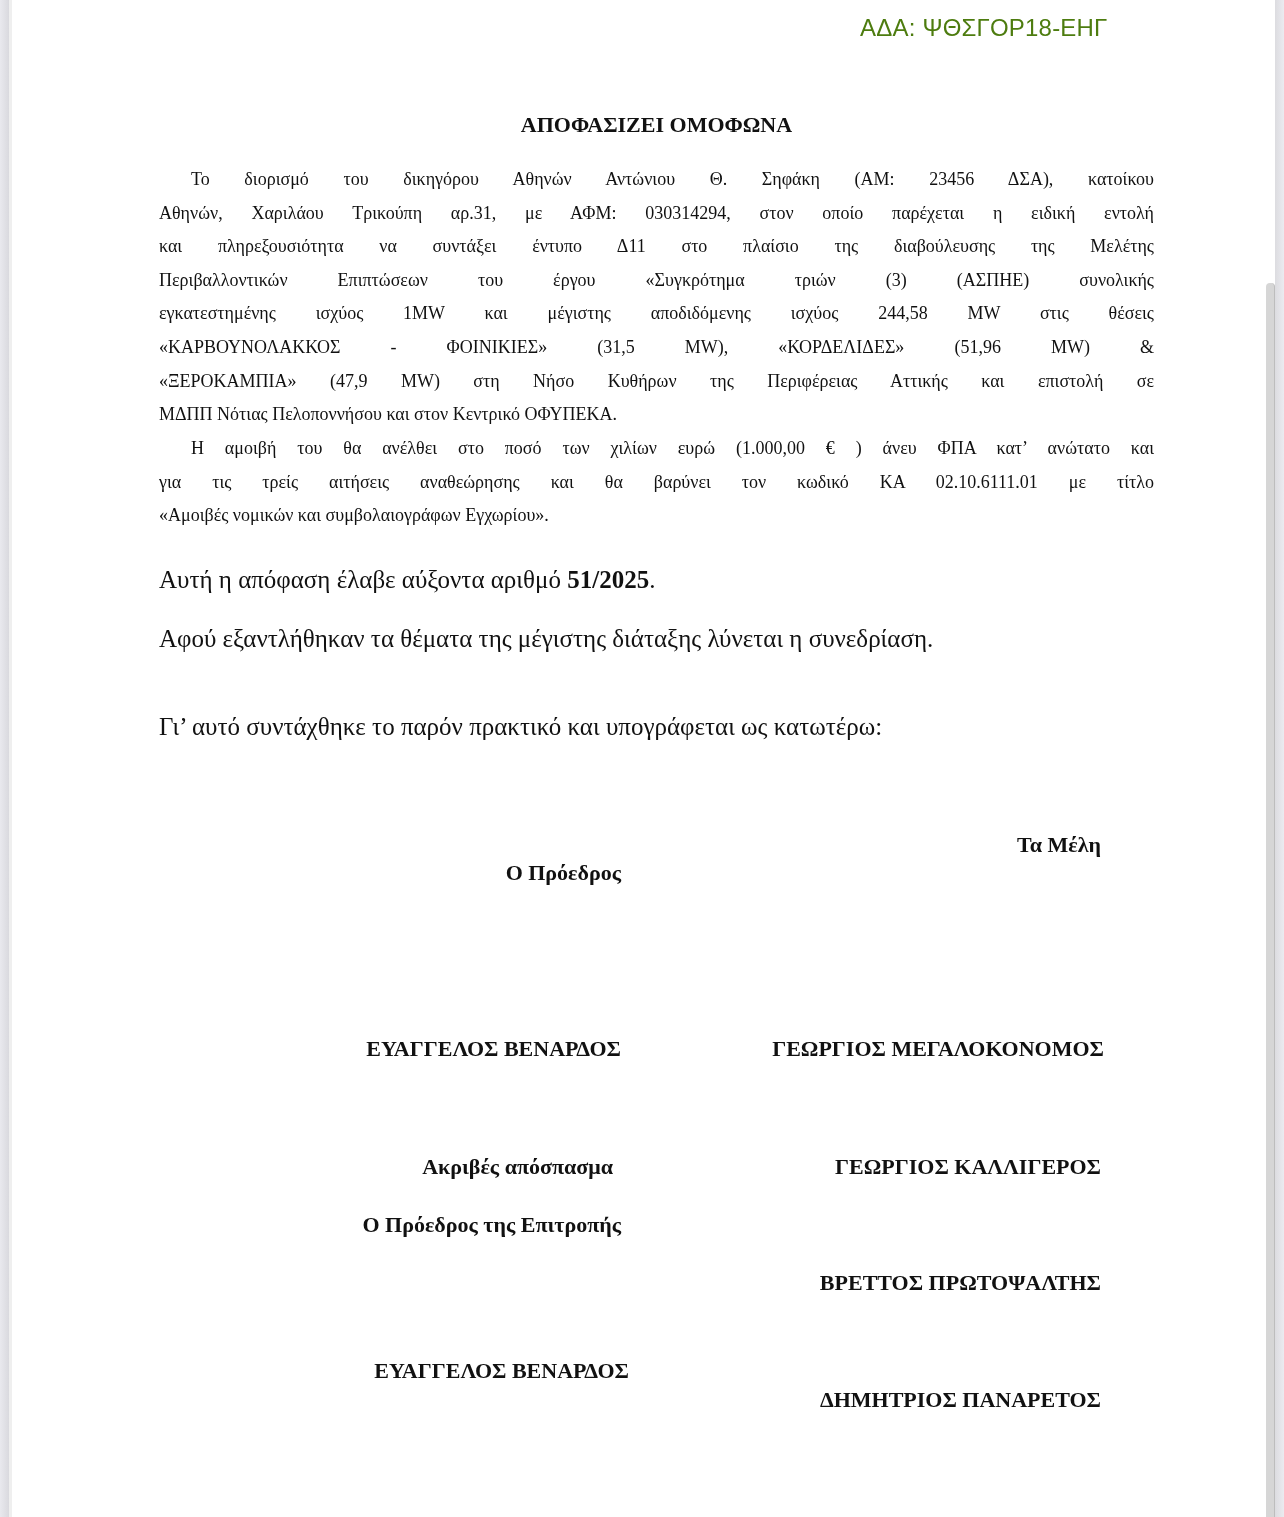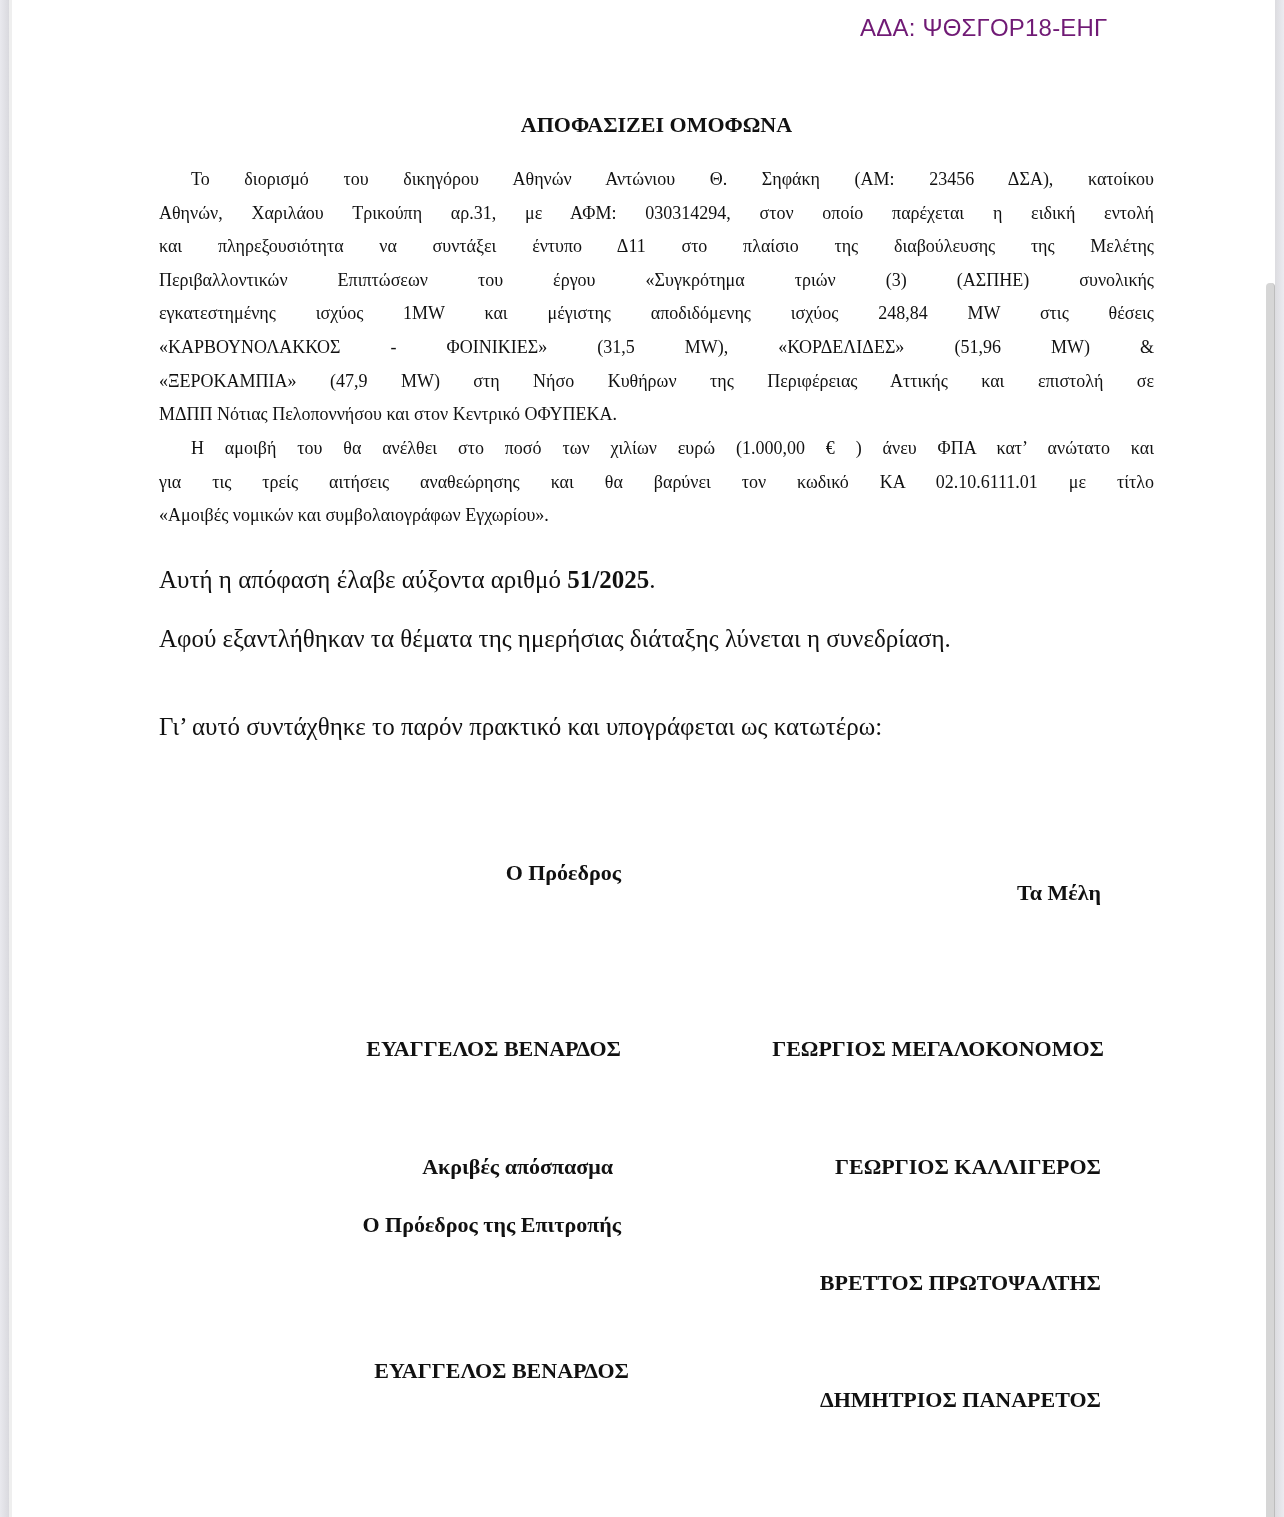--- a/index.html
+++ b/index.html
@@ -33,21 +33,21 @@
     }
     .scroll-thumb {
       position: absolute; left: 1266px; top: 283px; width: 8px; height: 1234px;
       background: #d6d6d6;
       border-radius: 4px 4px 0 0;
       border-right: 1px solid #bdbdbd;
     }
     .ada {
       position: absolute; left: 860px; top: 14px;
       font-family: "Liberation Sans", "DejaVu Sans", sans-serif;
-      font-size: 24px; letter-spacing: 0.2px; color: #701a75;
+      font-size: 24px; letter-spacing: 0.2px; color: #4d7c0f;
       white-space: nowrap;
     }
     .heading {
       position: absolute; left: 0; width: 1313px; top: 112px;
       text-align: center; font-weight: bold; font-size: 22px;
     }
     .para {
       position: absolute; left: 159px; width: 995px;
       font-size: 18px; line-height: 33.6px;
       text-align: justify; text-align-last: left;
@@ -81,42 +81,42 @@
 
 <div class="ada">ΑΔΑ: ΨΘΣΓΟΡ18-ΕΗΓ</div>
 
 <div class="heading">ΑΠΟΦΑΣΙΖΕΙ ΟΜΟΦΩΝΑ</div>
 
 <div class="para" style="top:163px;">
   <span class="line indent">Το διορισμό του δικηγόρου Αθηνών Αντώνιου Θ. Σηφάκη (ΑΜ: 23456 ΔΣΑ), κατοίκου</span>
   <span class="line">Αθηνών, Χαριλάου Τρικούπη αρ.31, με ΑΦΜ: 030314294, στον οποίο παρέχεται η ειδική εντολή</span>
   <span class="line">και πληρεξουσιότητα  να συντάξει  έντυπο Δ11  στο πλαίσιο της διαβούλευσης της Μελέτης</span>
   <span class="line">Περιβαλλοντικών Επιπτώσεων του έργου «Συγκρότημα τριών (3) (ΑΣΠΗΕ) συνολικής</span>
-  <span class="line">εγκατεστημένης ισχύος 1MW και μέγιστης αποδιδόμενης ισχύος 248,84 MW στις θέσεις</span>
+  <span class="line">εγκατεστημένης ισχύος 1MW και μέγιστης αποδιδόμενης ισχύος 244,58 MW στις θέσεις</span>
   <span class="line">«ΚΑΡΒΟΥΝΟΛΑΚΚΟΣ - ΦΟΙΝΙΚΙΕΣ» (31,5 MW), «ΚΟΡΔΕΛΙΔΕΣ» (51,96 MW) &amp;</span>
   <span class="line">«ΞΕΡΟΚΑΜΠΙΑ» (47,9 MW) στη Νήσο Κυθήρων της Περιφέρειας Αττικής και επιστολή σε</span>
   <span class="line last">ΜΔΠΠ Νότιας  Πελοποννήσου και στον Κεντρικό ΟΦΥΠΕΚΑ.</span>
 </div>
 
 <div class="para" style="top:432px;">
   <span class="line indent">Η αμοιβή του θα ανέλθει στο ποσό των χιλίων ευρώ (1.000,00 € ) άνευ ΦΠΑ κατ’ ανώτατο και</span>
   <span class="line">για τις τρείς αιτήσεις αναθεώρησης  και θα βαρύνει τον κωδικό ΚΑ 02.10.6111.01 με τίτλο</span>
   <span class="line last">«Αμοιβές νομικών και συμβολαιογράφων Εγχωρίου».</span>
 </div>
 
 <div class="plain" style="top:566px;">
   <span>Αυτή η απόφαση έλαβε αύξοντα αριθμό </span><b>51/2025</b><span>.</span>
 </div>
 
-<div class="plain" style="top:625px;">Αφού εξαντλήθηκαν τα θέματα της ημερήσιας διάταξης λύνεται η συνεδρίαση.</div>
+<div class="plain" style="top:625px;">Αφού εξαντλήθηκαν τα θέματα της μέγιστης διάταξης λύνεται η συνεδρίαση.</div>
 
 <div class="plain" style="top:713px;font-family:Liberation Serif, serif;">Γι’ αυτό συντάχθηκε το παρόν πρακτικό και υπογράφεται ως κατωτέρω:</div>
 
 <div class="sig sig-left" style="top:860px; left:161px;">Ο Πρόεδρος</div>
-<div class="sig sig-right" style="top:880px; left:641px;">Τα Μέλη</div>
+<div class="sig sig-right" style="top:832px; left:641px;">Τα Μέλη</div>
 
 <div class="sig sig-left" style="top:1036px; left:161px;">ΕΥΑΓΓΕΛΟΣ ΒΕΝΑΡΔΟΣ</div>
 <div class="sig sig-right" style="top:1036px; left:644px;">ΓΕΩΡΓΙΟΣ ΜΕΓΑΛΟΚΟΝΟΜΟΣ</div>
 
 <div class="sig sig-left" style="top:1154px; left:153px;">Ακριβές απόσπασμα</div>
 <div class="sig sig-right" style="top:1154px; left:641px;">ΓΕΩΡΓΙΟΣ ΚΑΛΛΙΓΕΡΟΣ</div>
 
 <div class="sig sig-left" style="top:1212px; left:161px;">Ο Πρόεδρος της Επιτροπής</div>
 
 <div class="sig sig-right" style="top:1270px; left:641px;">ΒΡΕΤΤΟΣ ΠΡΩΤΟΨΑΛΤΗΣ</div>

